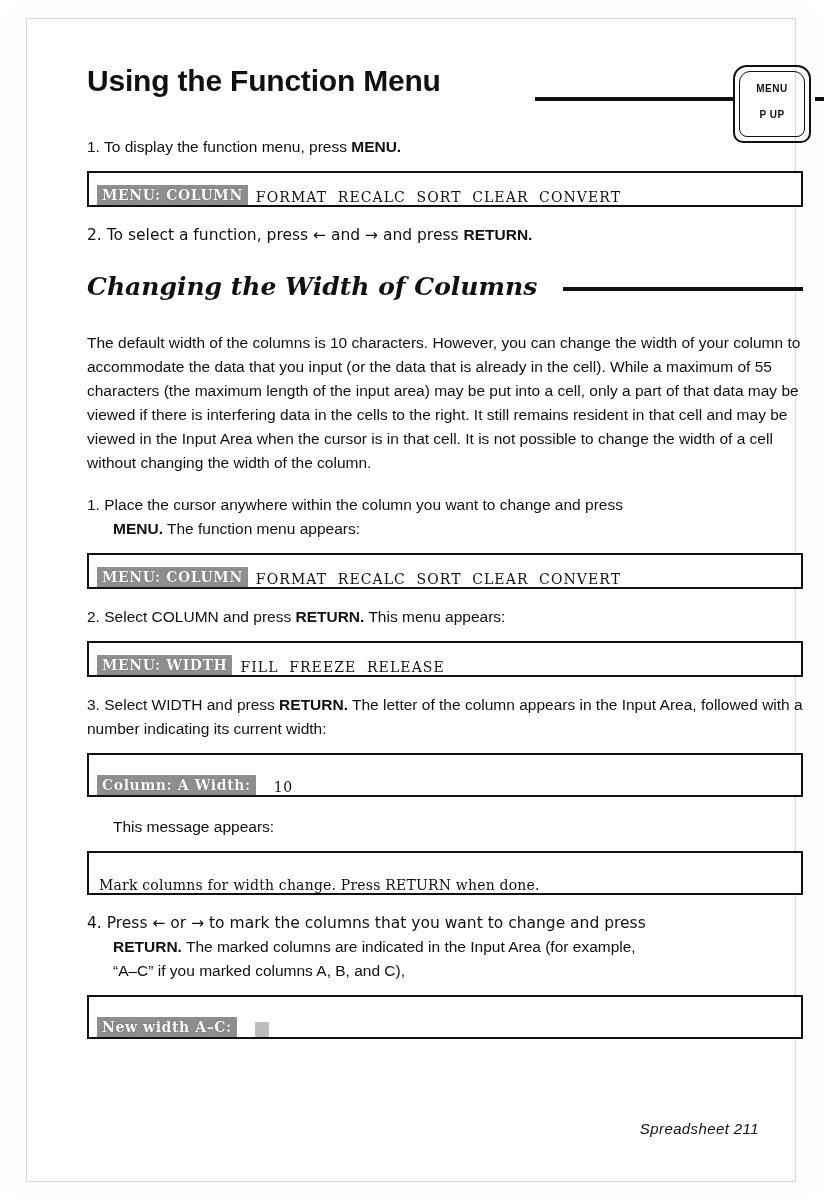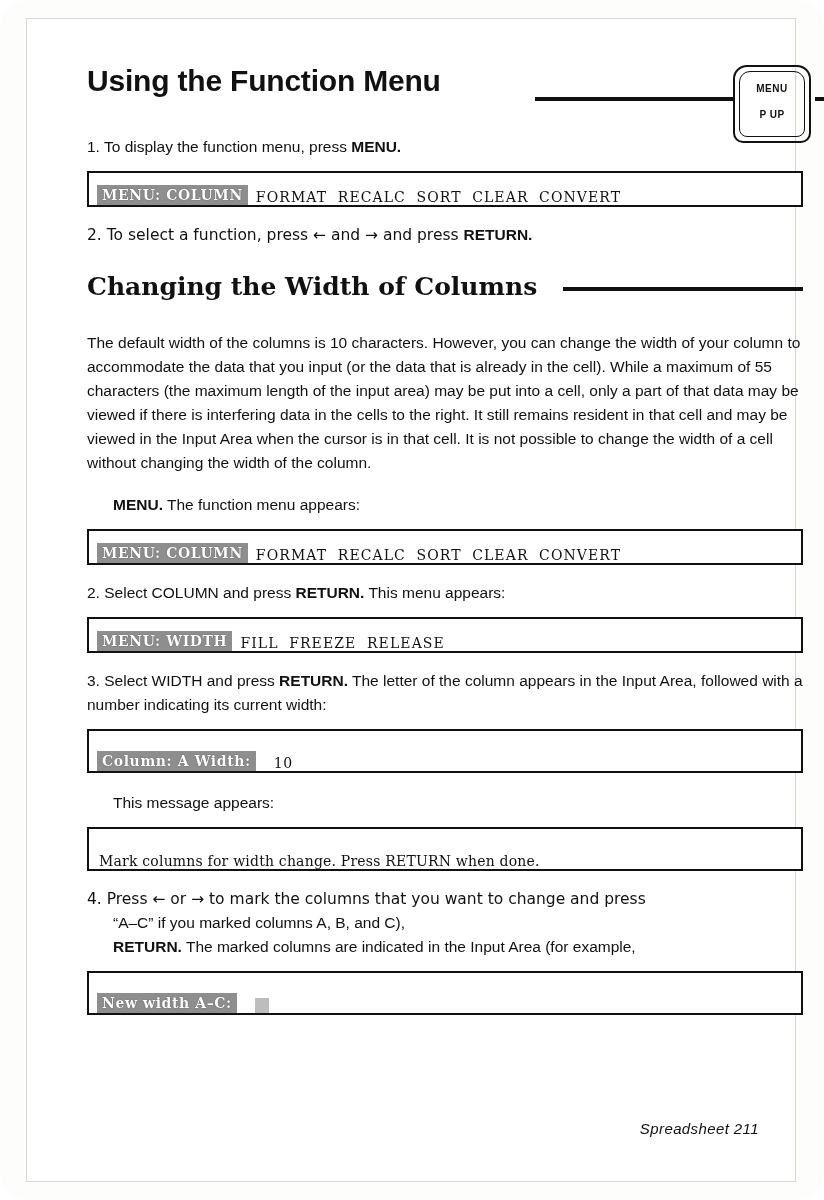--- a/index.html
+++ b/index.html
@@ -111,20 +111,21 @@
   .indent { display: block; padding-left: 26px; }
 
   
   .section-head {
     position: relative;
     margin: 24px 0 20px 0;
     height: 40px;
   }
   .section-head h2 {
     font-family: "DejaVu Serif", serif;
+    font-style: italic;
     font-weight: bold;
     font-size: 25px;
     margin: 0;
     display: inline-block;
     line-height: 32px;
   }
   .section-rule {
     position: absolute;
     right: 0;
     top: 16px;
@@ -232,20 +233,21 @@
       </p>
 
       <div class="section-head">
         <h2>Changing the Width of Columns</h2>
         <div class="section-rule"></div>
       </div>
 
       <p class="para">The default width of the columns is 10 characters. However, you can change the width of your column to accommodate the data that you input (or the data that is already in the cell). While a maximum of 55 characters (the maximum length of the input area) may be put into a cell, only a part of that data may be viewed if there is interfering data in the cells to the right. It still remains resident in that cell and may be viewed in the Input Area when the cursor is in that cell. It is not possible to change the width of a cell without changing the width of the column.</p>
 
       <p class="step" style="margin-top:18px;">
+        <span>1. Place the cursor anywhere within the column you want to change and press</span>
         <span class="indent"><span class="b">MENU.</span><span> The function menu appears:</span></span>
       </p>
 
       <div class="bar">
         <span class="inv">MENU: COLUMN</span>
         <span class="plain">FORMAT  RECALC  SORT  CLEAR  CONVERT</span>
       </div>
 
       <p class="step">
         <span>2. Select COLUMN and press </span><span class="b">RETURN.</span><span> This menu appears:</span>
@@ -266,22 +268,22 @@
       </div>
 
       <p class="sub-note">This message appears:</p>
 
       <div class="bar message tall">
         <span class="txt">Mark columns for width change.  Press RETURN when done.</span>
       </div>
 
       <p class="step" style="margin-top:16px;">
         <span class="arrow">4. Press ←  or →  to mark the columns that you want to change and press</span>
+        <span class="indent"><span class="b">RETURN.</span><span> The marked columns are indicated in the Input Area (for example,</span></span>
         <span class="indent">“A–C” if you marked columns A, B, and C),</span>
-        <span class="indent"><span class="b">RETURN.</span><span> The marked columns are indicated in the Input Area (for example,</span></span>
       </p>
 
       <div class="bar tall">
         <span class="inv">New width A–C:</span>
         <span class="cursor-block"></span>
       </div>
 
     </div>
 
     <div class="footer">Spreadsheet 211</div>

